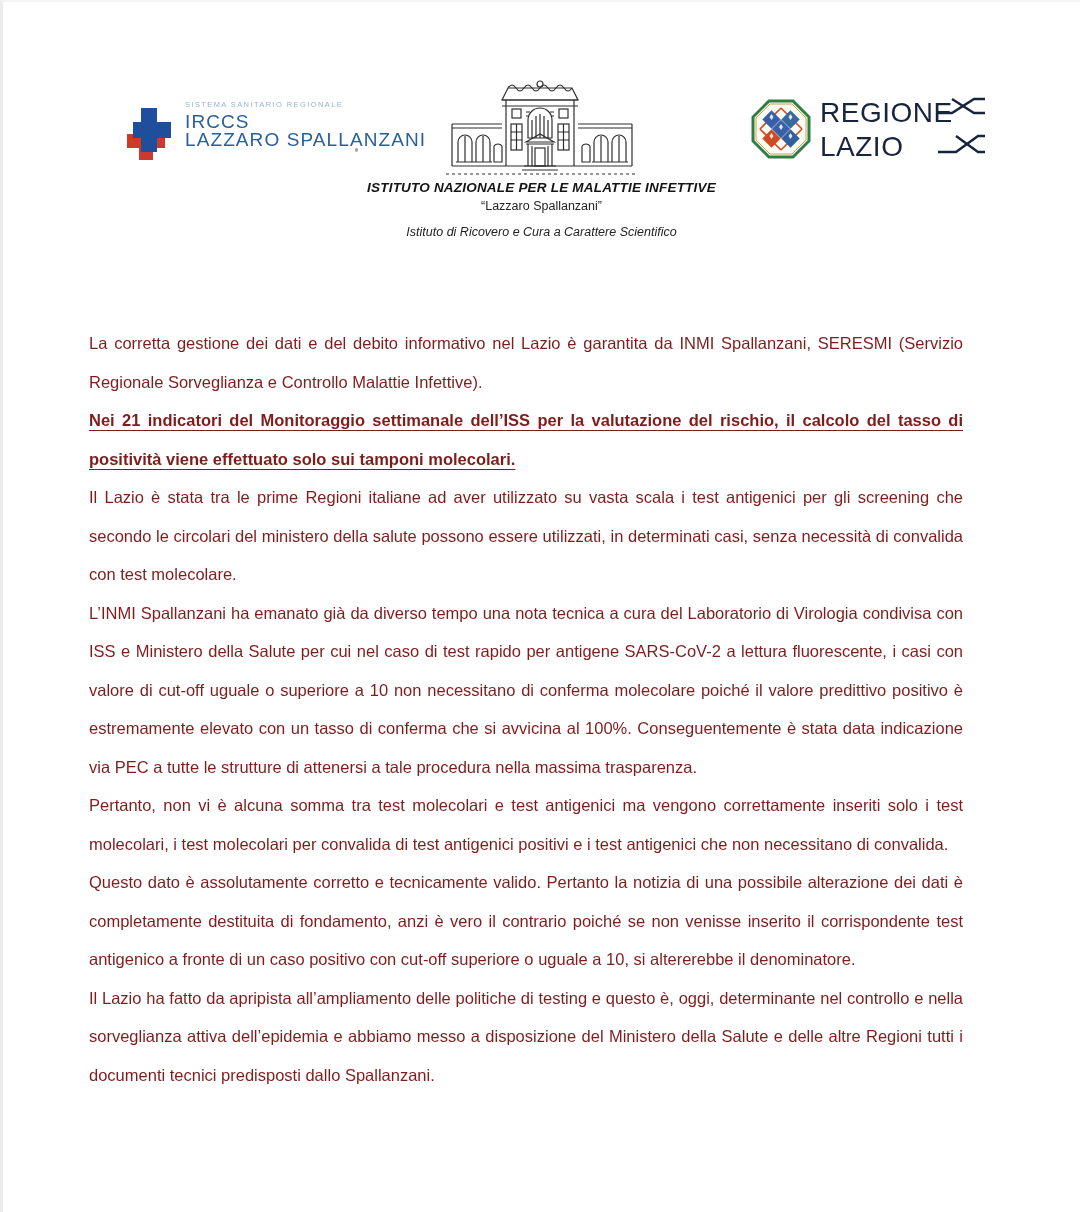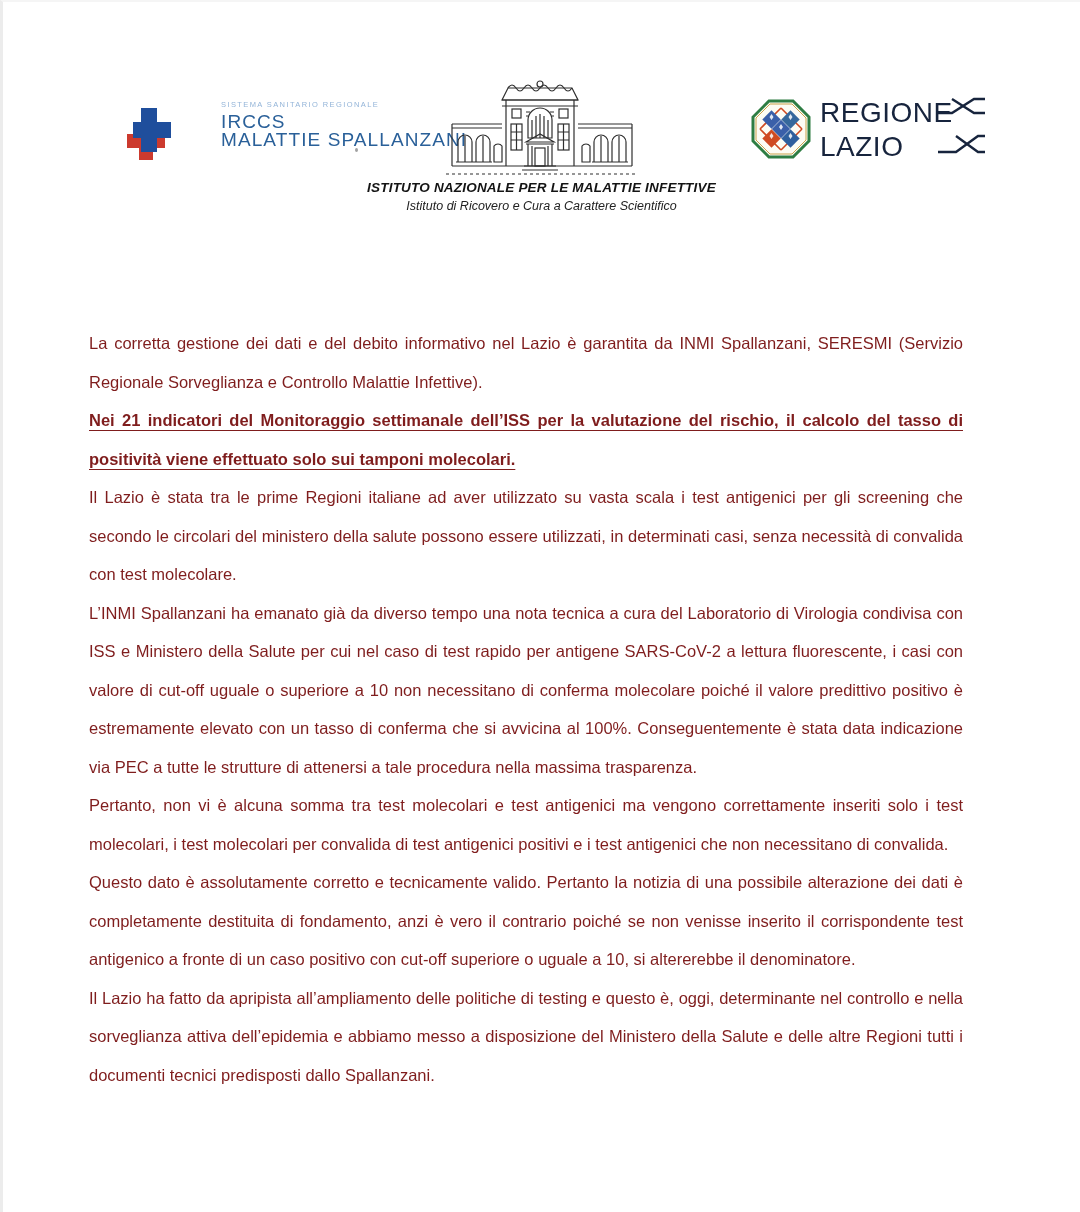--- a/index.html
+++ b/index.html
@@ -13,21 +13,21 @@
   .page {
     position:absolute; inset:0;
     background:#ffffff;
     border-left:3px solid #ececec;
     border-top:2px solid #f5f5f5;
   }
 
   
   .letterhead { position:absolute; left:0; top:0; width:100%; height:240px; }
 
-  .logo-left { position:absolute; left:116px; top:94px; display:flex; align-items:flex-start;gap:36px; }
+  .logo-left { position:absolute; left:116px; top:94px; display:flex; align-items:flex-start; }
   .cross-wrap { width:56px; height:60px; margin-top:6px; }
   .logo-left-text { margin-left:10px; padding-top:4px; }
   .ssr-label {
     font-size:7.5px; letter-spacing:1.4px; color:#93b4d8;
     margin-bottom:4px; white-space:nowrap;
   }
   .irccs-line {
     font-size:19px; letter-spacing:1.1px; color:#2a6099;
     line-height:18px; white-space:nowrap;
   }
@@ -36,21 +36,21 @@
     background:#8a8a8a; border-radius:50%; opacity:.8;
   }
 
   .logo-center {
     position:absolute; left:50%; top:74px; transform:translateX(-50%);
     width:420px; text-align:center;
   }
   .building-wrap { width:196px; height:102px; margin:0 auto 2px auto; }
   .inst-title { font-size:13.5px; font-weight:bold; font-style:italic; color:#141414; letter-spacing:.2px; margin-top:2px;text-align:center; }
   .inst-quote { font-size:12.5px; color:#222; margin-top:4px; }
-  .inst-desc  { font-size:12.5px; font-style:italic; color:#222; margin-top:4px; }
+  .inst-desc  { font-size:12.5px; font-style:italic; color:#222; margin-top:12px; }
 
   .logo-right { position:absolute; left:747px; top:94px; display:flex; align-items:flex-start; }
   .emblem-wrap { width:62px; height:66px; margin-top:2px; }
   .wordmark-wrap { margin-left:8px; width:165px; height:68px; }
   .rl-text { font-family:"Liberation Sans", sans-serif; font-size:28px; fill:#17243d; letter-spacing:.5px; }
 
   
   .letter-body {
     position:absolute; left:86px; top:322px; width:874px;
     font-size:16.5px; line-height:38.5px;
@@ -75,21 +75,21 @@
         <svg viewBox="0 0 56 60" width="56" height="60">
           <path d="M8 32 h12 v-12 h14 v12 h12 v14 h-12 v12 h-14 v-12 h-12 z" fill="#cc3a2e"></path>
           <path d="M18 18 h16 v-14 h16 v14 h-4 v16 h-12 v12 h-16 v-28 z" fill="#cc3a2e" opacity="0"></path>
           <path d="M20 14 h16 v12 h12 v16 h-12 v12 h-16 v-12 h-8 v-16 h8 z" fill="#1f4e9c" opacity="0"></path>
           <path d="M22 6 h16 v14 h14 v16 h-14 v14 h-16 v-14 h-8 v-16 h8 z" fill="#1f4e9c"></path>
         </svg>
       </div>
       <div class="logo-left-text">
         <div class="ssr-label">SISTEMA SANITARIO REGIONALE</div>
         <div class="irccs-line">IRCCS</div>
-        <div class="irccs-line">MALATTIE SPALLANZANI</div>
+        <div class="irccs-line">LAZZARO SPALLANZANI</div>
       </div>
     </div>
     <div class="scan-dot"></div>
 
     <div class="logo-center">
       <div class="building-wrap">
         <svg viewBox="0 0 196 102" width="196" height="102">
 
           <path class="bld" d="M62 24 V90 M130 24 V90 M58 24 H134"></path>
 
@@ -121,20 +121,21 @@
           <path class="bld" d="M50 86 V70 a5 5 0 0 1 8 0 V86 Z"></path>
 
           <path class="bld" d="M138 86 V70 a5 5 0 0 1 8 0 V86 Z"></path>
           <path class="bld" d="M150 86 V66 a7 7 0 0 1 14 0 V86 Z M157 60 v26 M148 86 h18"></path>
           <path class="bld" d="M168 86 V66 a7 7 0 0 1 14 0 V86 Z M175 60 v26 M166 86 h18"></path>
 
           <path class="bld" d="M2 98 H194" stroke-dasharray="3 3"></path>
         </svg>
       </div>
       <div class="inst-title">ISTITUTO NAZIONALE PER LE MALATTIE INFETTIVE</div>
+      <div class="inst-quote">“Lazzaro Spallanzani”</div>
       <div class="inst-desc">Istituto di Ricovero e Cura a Carattere Scientifico</div>
     </div>
 
     <div class="logo-right">
       <div class="emblem-wrap">
         <svg viewBox="0 0 62 62" width="62" height="62">
           <path d="M19 3 H43 L59 19 V43 L43 59 H19 L3 43 V19 Z" fill="#fdfcf4" stroke="#2e7d43" stroke-width="3"></path>
           <path d="M20 6 H42 L56 20 V42 L42 56 H20 L6 42 V20 Z" fill="none" stroke="#c8a24b" stroke-width="1"></path>
           <path d="M31 10 L10 31 M31 10 L52 31 M10 31 L31 52 M52 31 L31 52" stroke="#cf4a22" stroke-width="1.6" fill="none"></path>
           <g>

